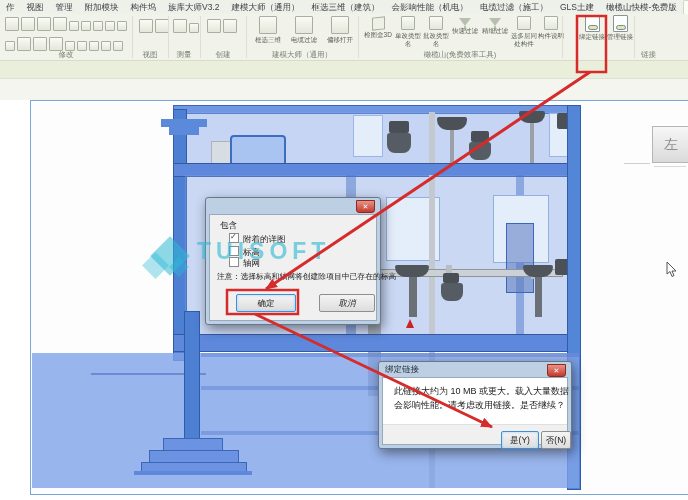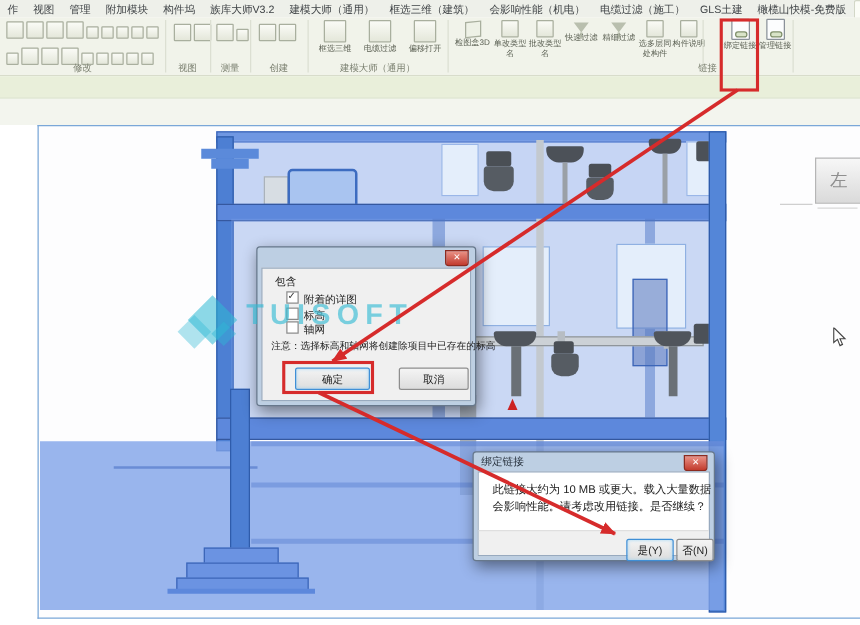--- a/index.html
+++ b/index.html
@@ -144,32 +144,33 @@
       <span class="lb">精细过滤</span>
     </div>
     <div class="rbtn" style="left:510px;width:28px;">
       <span class="ico"></span>
       <span class="lb">选多层同处构件</span>
     </div>
     <div class="rbtn" style="left:538px;width:26px;">
       <span class="ico"></span>
       <span class="lb">构件说明</span>
     </div>
+    <div class="glabel" style="left:358px;width:204px;">橄榄山(免费效率工具)</div>
 
     <div class="gsep" style="left:562px;"></div>
 
     <div class="rbtn" style="left:578px;width:28px;">
       <span class="pageico"></span>
       <span class="lb">绑定链接</span>
     </div>
     <div class="rbtn" style="left:606px;width:28px;">
       <span class="pageico"></span>
       <span class="lb">管理链接</span>
     </div>
-    <div class="glabel" style="left:530px;width:72px;">链接</div>
+    <div class="glabel" style="left:584px;width:72px;text-align:right;">链接</div>
     <div class="gsep" style="left:634px;"></div>
   </div>
 
   <div class="strip1"></div>
   <div class="strip2"></div>
 
   <div class="canvas">
 
     <div class="b" style="left:142px;top:4px;width:406px;height:7px;background:#6f97e2;border:1px solid #3c66b8;"></div>
     <div class="b" style="left:154px;top:11px;width:394px;height:51px;background:rgba(130,165,232,.45);"></div>
@@ -248,21 +249,21 @@
         <span class="cb checked"></span><span>附着的详图</span>
       </div>
       <div class="cbrow" style="top:31px;">
         <span class="cb"></span><span>标高</span>
       </div>
       <div class="cbrow" style="top:42px;">
         <span class="cb"></span><span>轴网</span>
       </div>
       <div class="b" style="left:7px;top:56px;font-size:7.8px;color:#222;white-space:nowrap;">注意：选择标高和轴网将创建除项目中已存在的标高</div>
       <div class="w7btn focus" style="left:26px;top:79px;width:58px;height:16px;line-height:16px;">确定</div>
-      <div class="w7btn" style="left:109px;top:79px;width:54px;height:16px;line-height:16px;">取消</div>
+      <div class="w7btn" style="left:109px;top:79px;width:54px;height:16px;line-height:16px;font-style:italic;">取消</div>
     </div>
   </div>
 
   <div class="dlg" style="left:378px;top:361px;width:192px;height:86px;z-index:14;">
     <div class="dlg-title">绑定链接</div>
     <div class="dlg-x">✕</div>
     <div class="dlg-client" style="top:15px;background:#fff;">
       <div class="b" style="left:11px;top:7px;font-size:9px;color:#222;white-space:nowrap;">此链接大约为 10 MB 或更大。载入大量数据</div>
       <div class="b" style="left:11px;top:21px;font-size:9px;color:#222;white-space:nowrap;">会影响性能。请考虑改用链接。是否继续？</div>
       <div class="b" style="left:0;right:0;top:46px;bottom:0;background:#f0f0f0;border-top:1px solid #dfdfdf;"></div>

